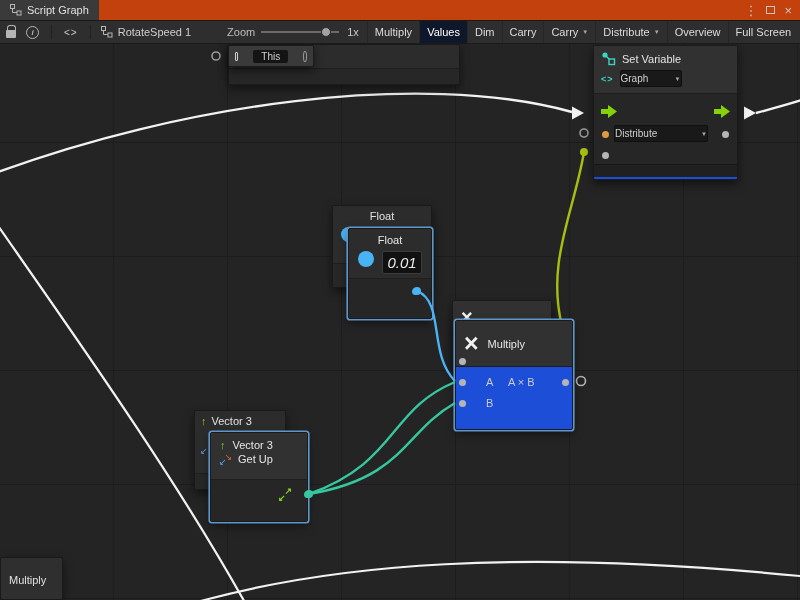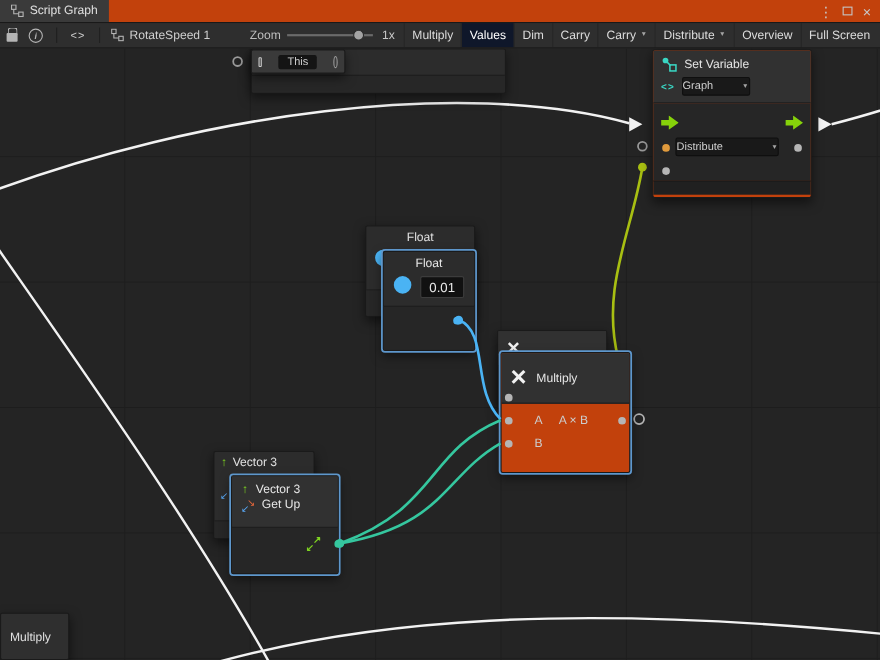--- a/index.html
+++ b/index.html
@@ -56,31 +56,31 @@
       linear-gradient(to bottom, #1d1d1d 1px, transparent 1px);
     background-size:114px 114px;
     background-position:-1px -16px;
     z-index:0;
   }
   svg.wires{position:absolute;left:0;top:0;width:800px;height:600px;pointer-events:none;}
   #wires-under{z-index:1;}
   #wires-over{z-index:3;}
   
   .node{
-    position:absolute; background:#c2410c; border:1px solid #1a1a1a; border-radius:2px;
+    position:absolute; background:#1d4ed8; border:1px solid #1a1a1a; border-radius:2px;
     box-shadow:0 4px 10px rgba(0,0,0,.5); color:#d8d8d8; font-size:11px; z-index:2;
   }
   .node.back{background:#2c2c2c;}
   .node.sel{box-shadow:0 0 0 1.6px #5e97cc, 0 4px 10px rgba(0,0,0,.5);}
   .nhead{background:#313131;border-bottom:1px solid #1d1d1d;}
   .stripe{position:absolute;left:0;right:0;bottom:0;background:#272727;border-top:1px solid #1e1e1e;}
   .pdot{position:absolute;width:7px;height:7px;border-radius:50%;background:#b5b5b5;}
   .pdot.or{background:#e09a3c}.pdot.bl{background:#4ab3f4}.pdot.te{background:#35c79f}
   .chipdd{display:inline-flex;align-items:center;justify-content:space-between;gap:5px;background:#191919;border:1px solid #0f0f0f;border-radius:2px;padding:2px 0;font-size:10px;color:#cfcfcf;}
-  .vfield{background:#111;border:1px solid #3c3c3c;border-radius:2px;font-size:12px;color:#e8e8e8;text-align:center;padding:2px 2px;}
+  .vfield{background:#111;border:1px solid #3c3c3c;border-radius:2px;font-size:15px;color:#e8e8e8;text-align:center;padding:2px 2px;font-style:italic;}
   .cube{width:9px;height:9px;border:1.4px solid #cfcfcf;border-radius:1px;}
   .target{width:11px;height:11px;border:1.4px solid #9a9a9a;border-radius:50%;position:relative;}
   .target::after{content:"";position:absolute;inset:2.5px;background:#9a9a9a;border-radius:50%;}
   .limearrow{color:#7ed321;font-weight:bold;font-size:11px;line-height:1;}
   .vecicon{position:relative;width:13px;height:13px;display:inline-block;}
   .vecicon .a1{position:absolute;left:-1px;bottom:-2px;color:#58a6f2;font-size:9px;line-height:1;}
   .vecicon .a2{position:absolute;right:-1px;top:-1px;color:#e0653a;font-size:9px;line-height:1;}
   .expicon{position:relative;width:12px;height:12px;display:inline-block;}
   .expicon .a1{position:absolute;right:-1px;top:-2px;color:#7ed321;font-size:9px;line-height:1;font-weight:bold;}
   .expicon .a2{position:absolute;left:-1px;bottom:-2px;color:#7ed321;font-size:9px;line-height:1;font-weight:bold;}

